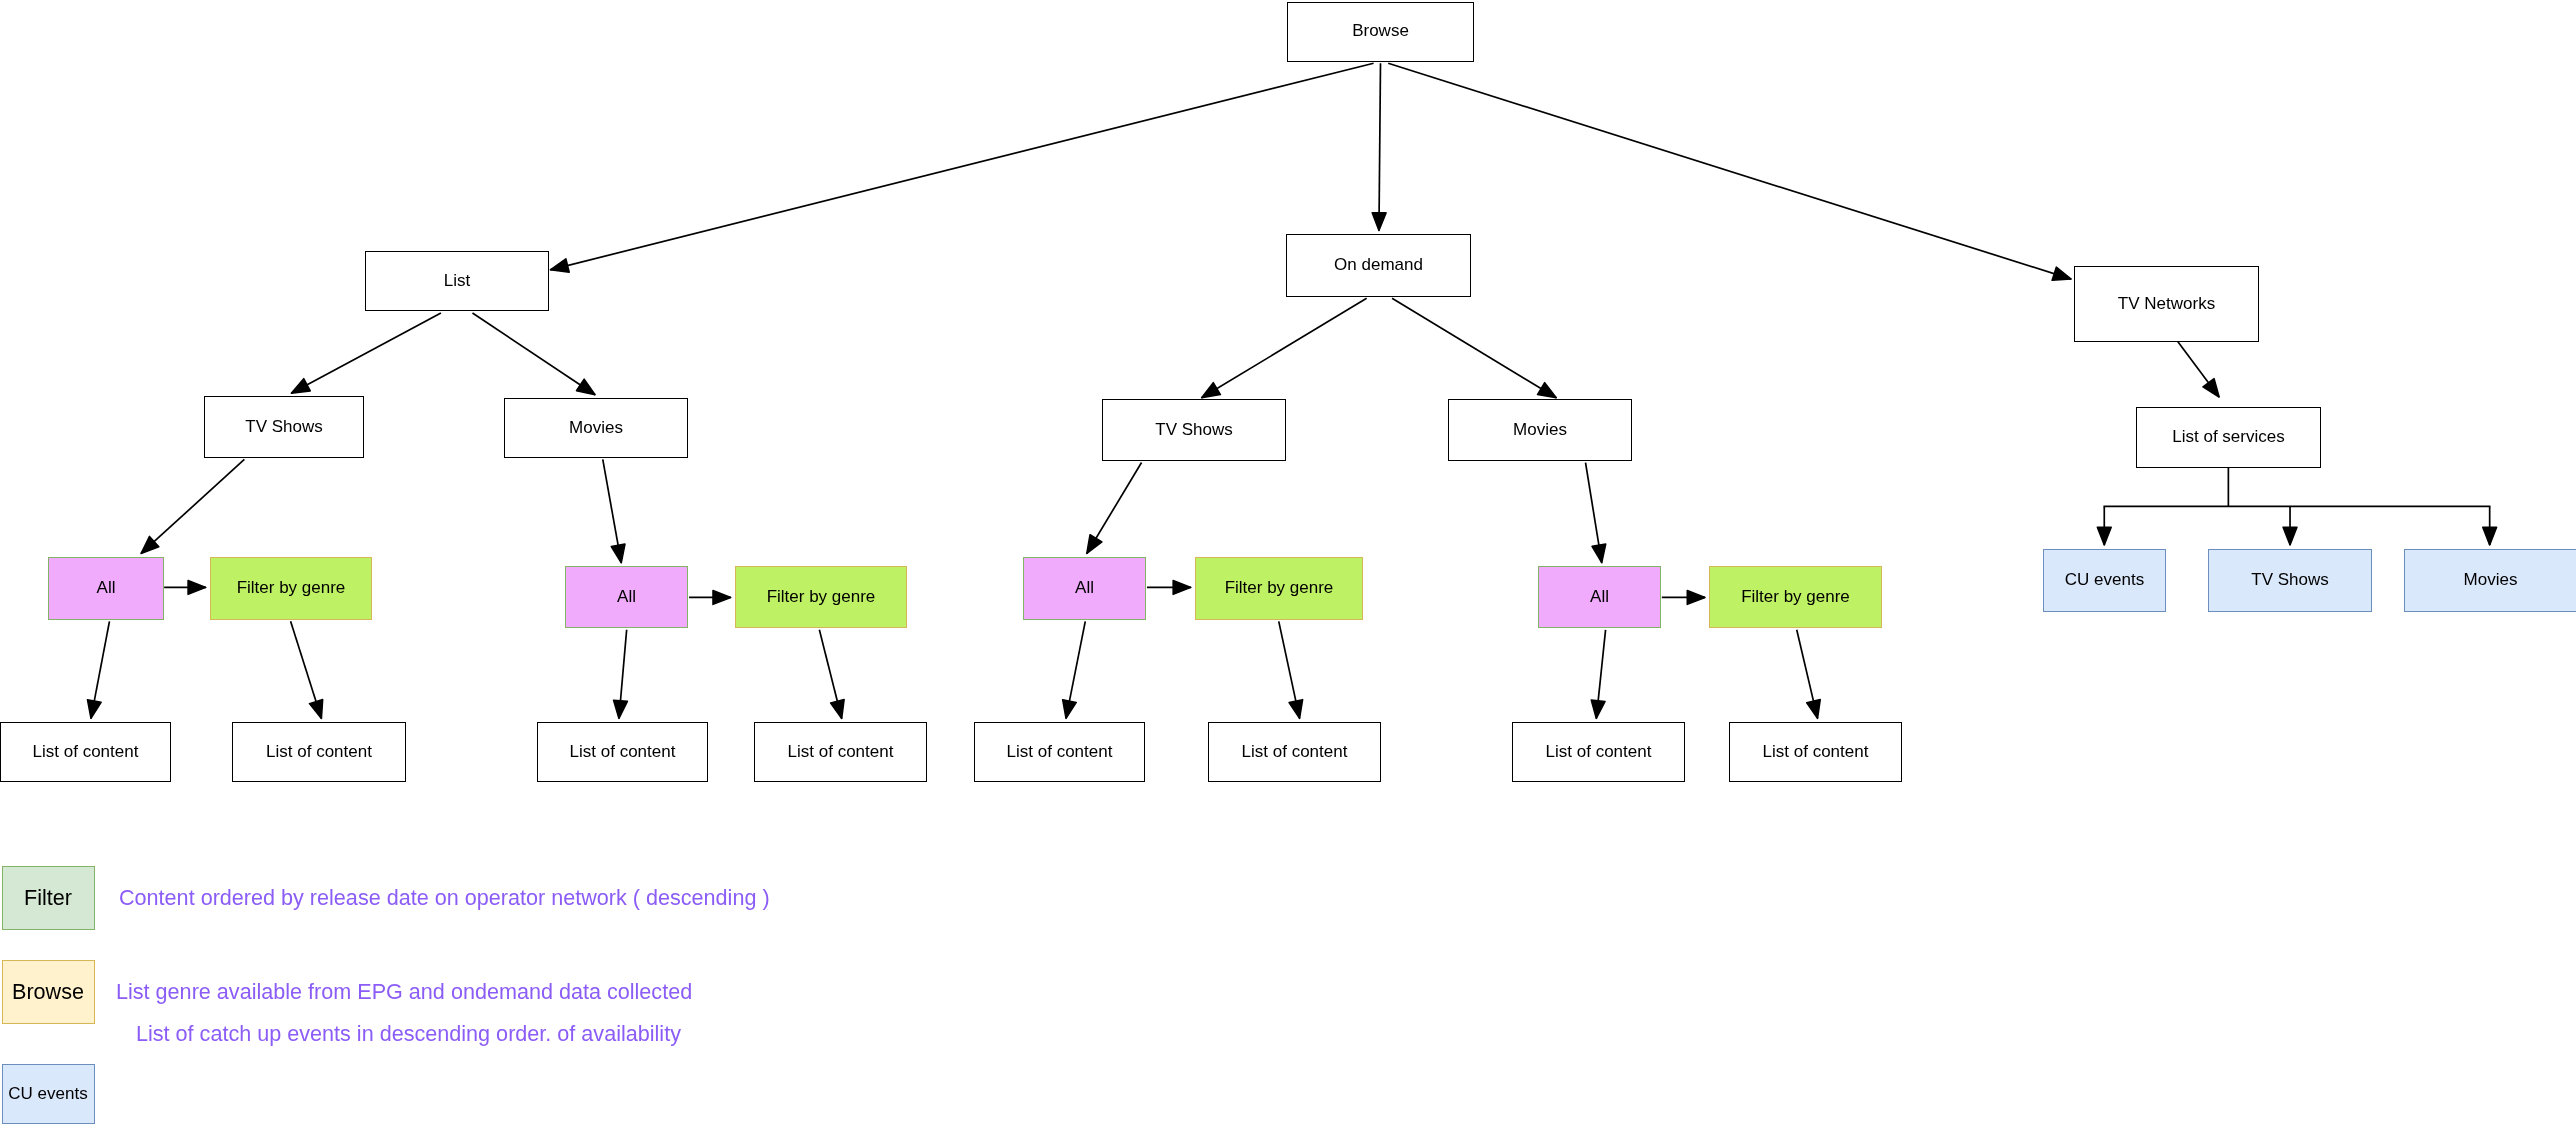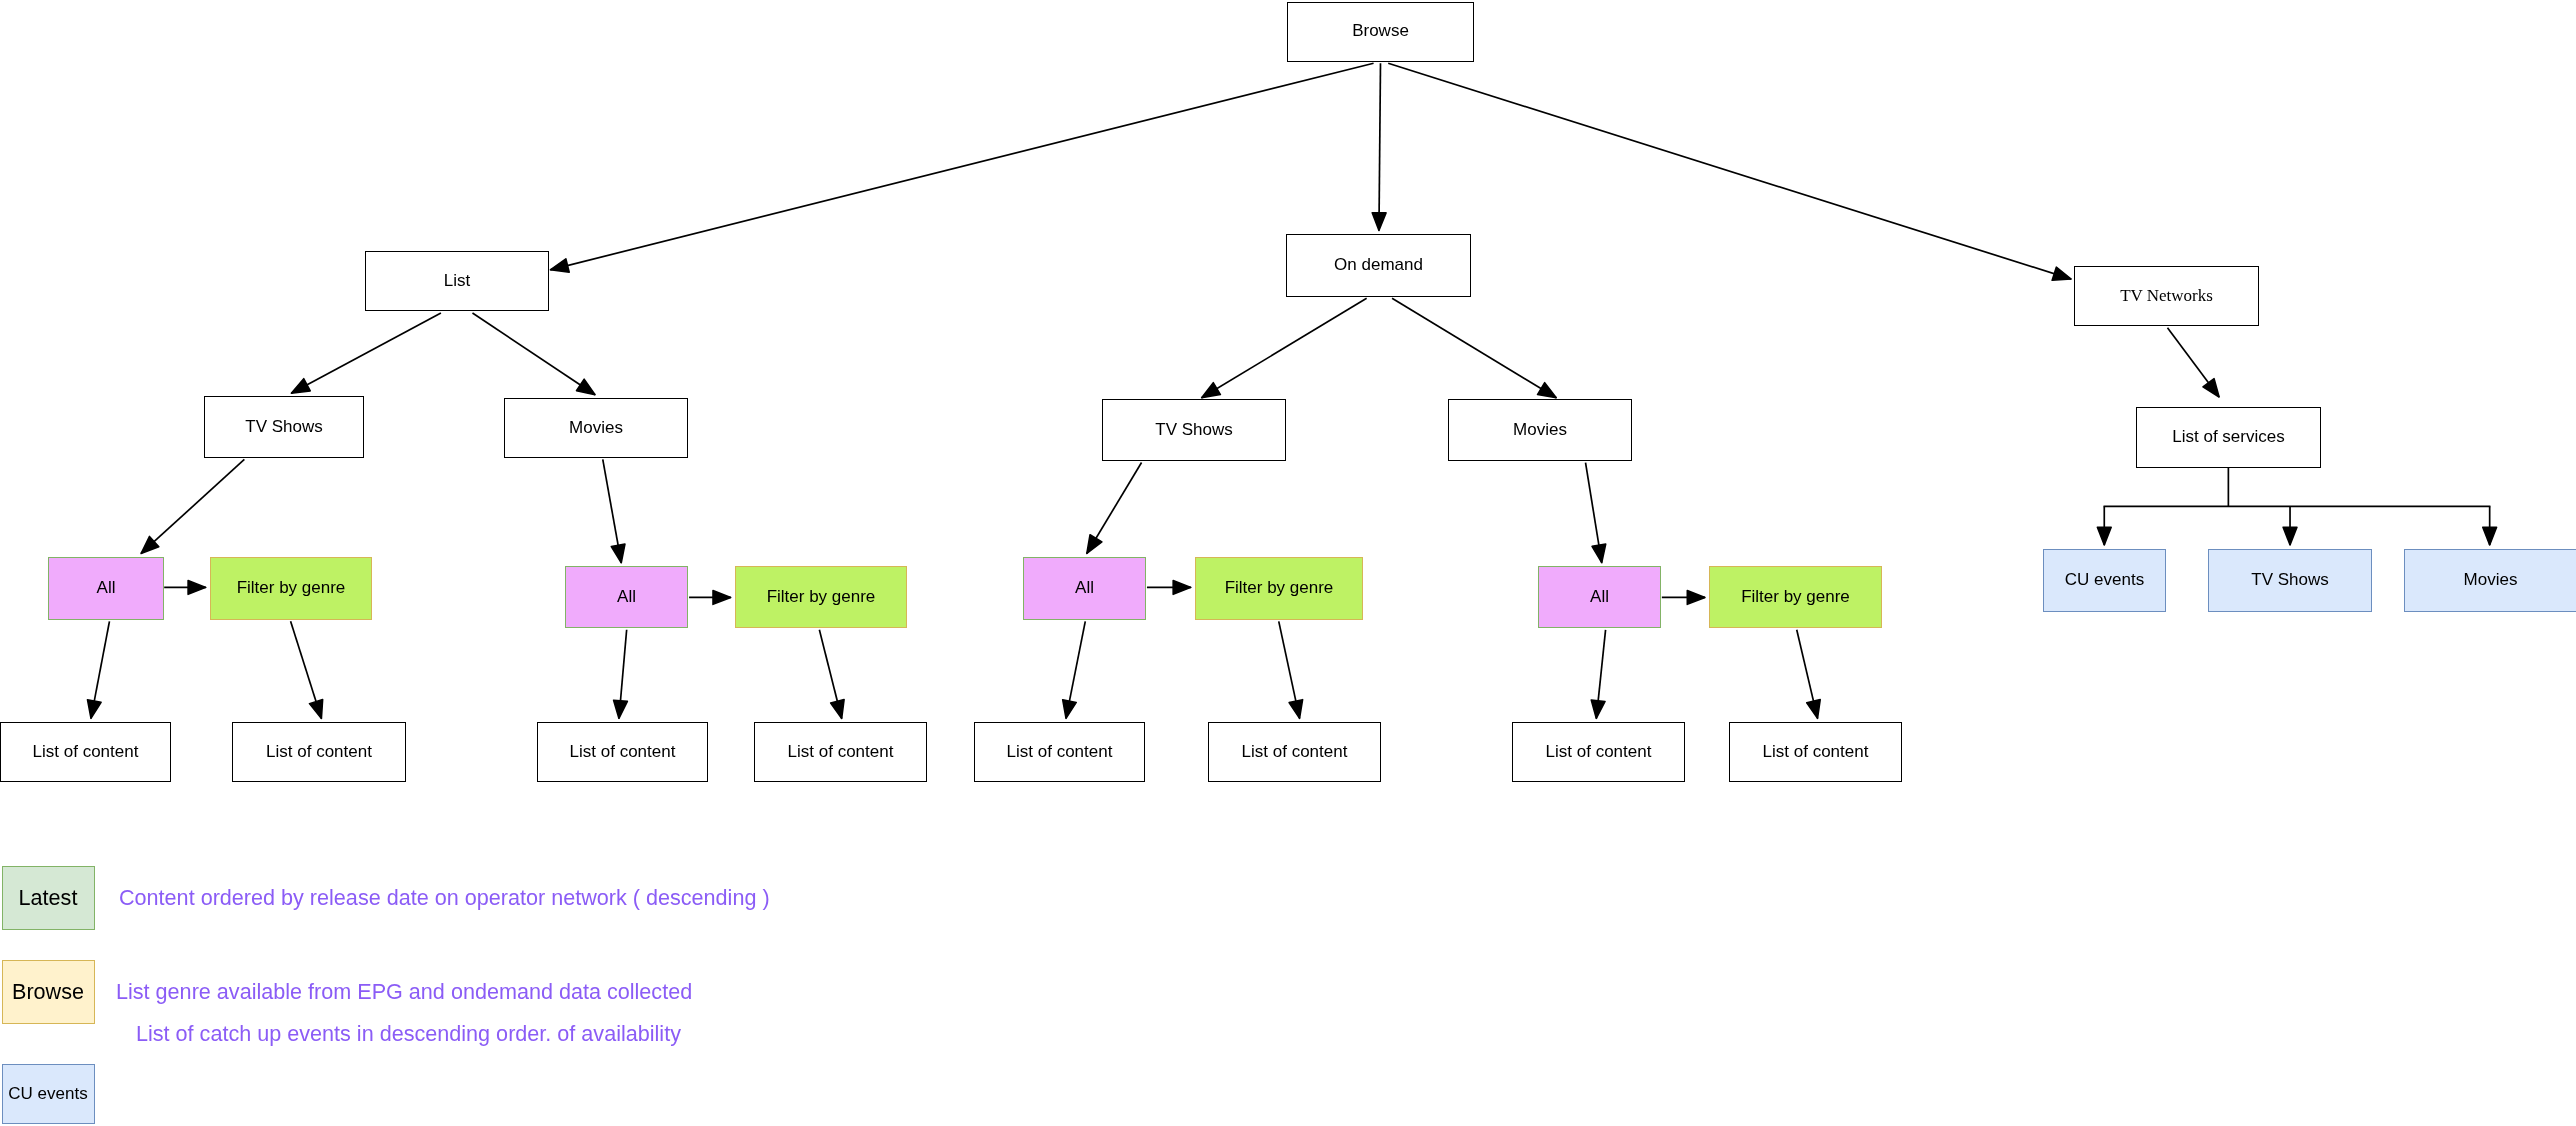--- a/index.html
+++ b/index.html
@@ -84,21 +84,21 @@
       <line x1="2730" y1="657" x2="2730" y2="707" marker-end="url(#ah)"></line>
       <line x1="2971" y1="657" x2="2971" y2="707" marker-end="url(#ah)"></line>
       <line x1="3230" y1="657" x2="3230" y2="707" marker-end="url(#ah)"></line>
     </g>
   </svg>
 
   <div class="node" style="left:1287px;top:1.5px;width:187px;height:60px;">Browse</div>
 
   <div class="node" style="left:365px;top:251px;width:184px;height:60px;">List</div>
   <div class="node" style="left:1286px;top:234px;width:185px;height:63px;">On demand</div>
-  <div class="node" style="left:2074px;top:266px;width:185px;height:60px;font-family:Liberation Serif, serif;">TV Networks</div>
+  <div class="node" style="left:2074px;top:266px;width:185px;height:76px;">TV Networks</div>
 
   <div class="node" style="left:204px;top:396px;width:160px;height:62px;">TV Shows</div>
   <div class="node" style="left:504px;top:398px;width:184px;height:60px;">Movies</div>
   <div class="node" style="left:1102px;top:399px;width:184px;height:62px;">TV Shows</div>
   <div class="node" style="left:1448px;top:399px;width:184px;height:62px;">Movies</div>
   <div class="node" style="left:2136px;top:407px;width:185px;height:61px;">List of services</div>
 
   <div class="node green" style="left:48px;top:557px;width:116px;height:63px;">All</div>
   <div class="node yellow" style="left:210px;top:557px;width:162px;height:63px;">Filter by genre</div>
   <div class="node green" style="left:565px;top:566px;width:123px;height:62px;">All</div>
@@ -114,21 +114,21 @@
 
   <div class="node" style="left:0px;top:722px;width:171px;height:60px;">List of content</div>
   <div class="node" style="left:232px;top:722px;width:174px;height:60px;">List of content</div>
   <div class="node" style="left:537px;top:722px;width:171px;height:60px;">List of content</div>
   <div class="node" style="left:754px;top:722px;width:173px;height:60px;">List of content</div>
   <div class="node" style="left:974px;top:722px;width:171px;height:60px;">List of content</div>
   <div class="node" style="left:1208px;top:722px;width:173px;height:60px;">List of content</div>
   <div class="node" style="left:1512px;top:722px;width:173px;height:60px;">List of content</div>
   <div class="node" style="left:1729px;top:722px;width:173px;height:60px;">List of content</div>
 
-  <div class="legend-swatch green" style="left:1.5px;top:866px;width:93px;height:64px;">Latest</div>
+  <div class="legend-swatch green" style="left:1.5px;top:866px;width:93px;height:64px;">Filter</div>
   <div class="legend-desc" style="left:119px;top:866px;height:64px;">Content ordered by release date on operator network ( descending )</div>
 
   <div class="legend-swatch yellow" style="left:1.5px;top:960px;width:93px;height:64px;">Browse</div>
   <div class="legend-desc" style="left:116px;top:960px;height:64px;">List genre available from EPG and ondemand data collected</div>
 
   <div class="legend-swatch blue" style="left:1.5px;top:1064px;width:93px;height:60px;">CU events</div>
   <div class="legend-desc" style="left:136px;top:1004px;height:60px;">List of catch up events in descending order. of availability</div>
 
 </div>
 

